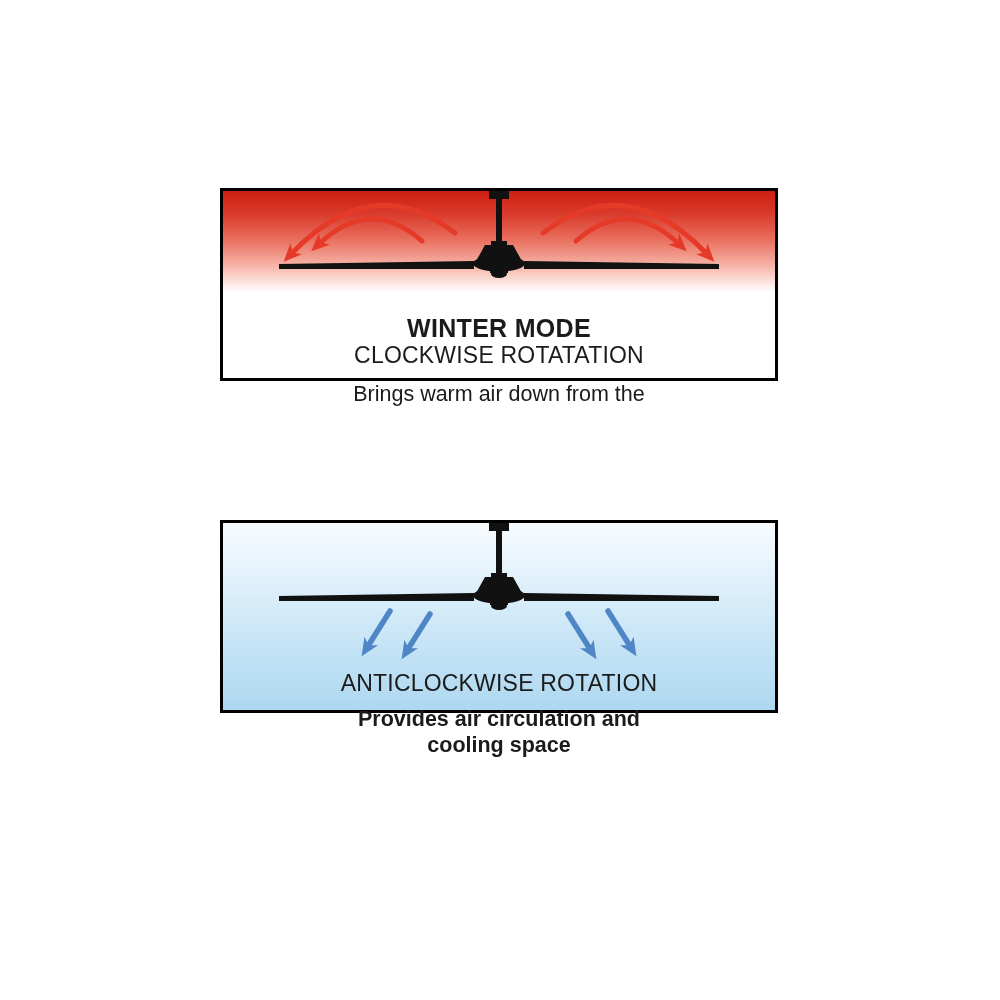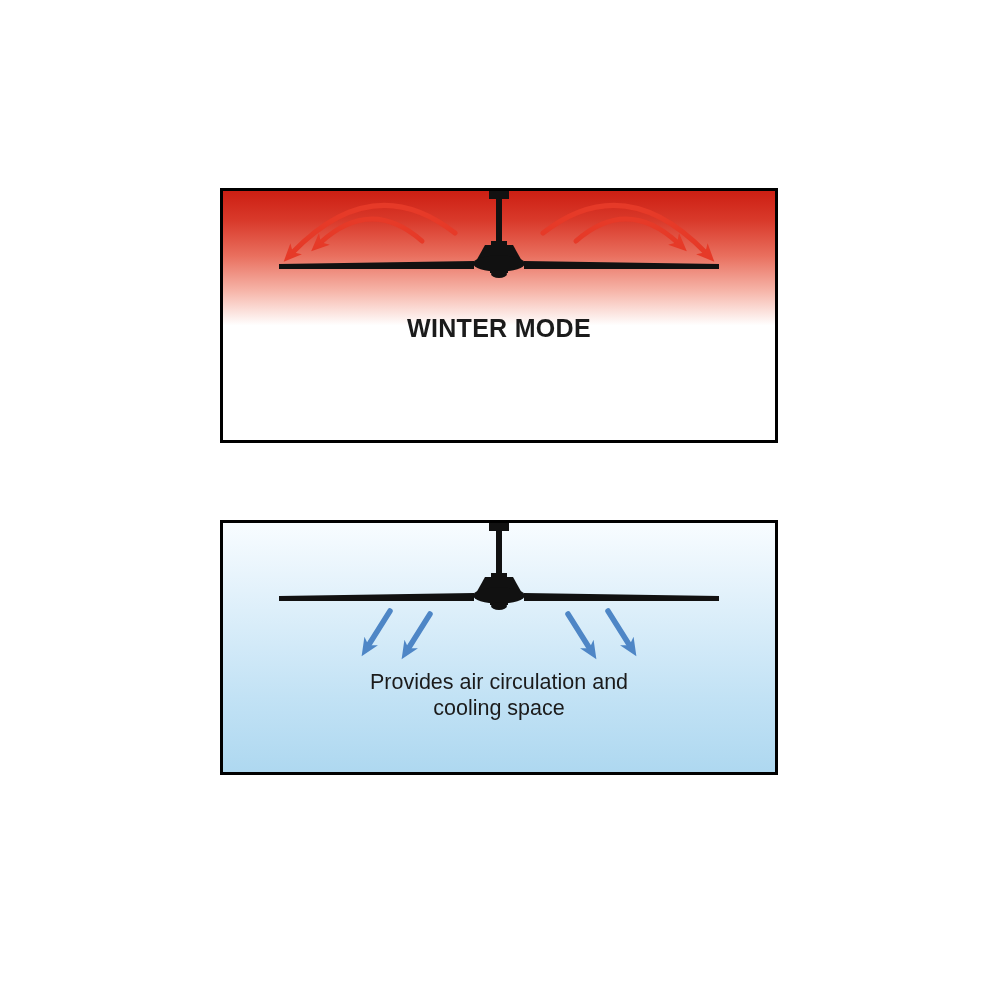--- a/index.html
+++ b/index.html
@@ -14,21 +14,21 @@
   .canvas {
     position: relative;
     width: 1000px;
     height: 1000px;
     background: #ffffff;
   }
   .panel {
     position: absolute;
     left: 220px;
     width: 558px;
-    height: 255px;
+    height: 193px;
     border: 3px solid #000000;
     box-sizing: border-box;
     text-align: center;
     color: #1b1b1b;
   }
   .panel.winter {
     top: 188px;
     background: linear-gradient(180deg, #cd1f13 0%, #d93a2b 12%, #e96f5e 26%, #f6b4a8 40%, #ffffff 54%, #ffffff 100%);
   }
   .panel.summer {
@@ -53,21 +53,21 @@
     font-weight: normal;
     line-height: 1.05;
     letter-spacing: 0.2px;
   }
   .panel .desc {
     margin: 14px 0 0 0;
     font-size: 21.5px;
     line-height: 1.22;
     font-weight: normal;
   }
-  .panel.summer .desc { margin-top: 0; }
+  .panel.summer .desc { margin-top: 11px; font-weight: bold; }
 </style>
 </head>
 <body>
 
 <div class="canvas">
 
   <section class="panel winter">
     <svg class="fan-svg" width="552" height="124" viewBox="0 0 552 124">
       <defs>
         <marker id="ah-red" markerUnits="userSpaceOnUse" markerWidth="20" markerHeight="20" refX="6" refY="9" orient="auto">
@@ -89,21 +89,22 @@
         <path d="M 262 54 L 290 54 L 300 72 L 252 72 Z"></path>
         <ellipse cx="276" cy="72.5" rx="26" ry="8"></ellipse>
         <rect x="267" y="76" width="18" height="6"></rect>
         <ellipse cx="276" cy="83" rx="8" ry="4"></ellipse>
         <polygon points="56,73 251,70 251,78 56,78"></polygon>
         <polygon points="301,70 496,73 496,78 301,78"></polygon>
       </g>
     </svg>
 
     <h2>WINTER MODE</h2>
-    <p class="desc"><br></p>
+    <h3>CLOCKWISE ROTATATION</h3>
+    <p class="desc"><span>Brings warm air down from the</span><br></p>
   </section>
 
   <section class="panel summer">
     <svg class="fan-svg" width="552" height="146" viewBox="0 0 552 146">
       <defs>
         <marker id="ah-blue" markerUnits="userSpaceOnUse" markerWidth="20" markerHeight="20" refX="6" refY="9" orient="auto">
           <path d="M0,1 L18,9 L0,17 L5,9 Z" fill="#4e86c6"></path>
         </marker>
       </defs>
 
@@ -120,16 +121,17 @@
       </g>
 
       <g fill="none" stroke="#4e86c6" stroke-width="5.5" stroke-linecap="round">
         <path d="M 167 88 L 145 123" marker-end="url(#ah-blue)" stroke="#4e86c6"></path>
         <path d="M 207 91 L 185 126" marker-end="url(#ah-blue)" stroke="#4e86c6"></path>
         <path d="M 345 91 L 367 126" marker-end="url(#ah-blue)" stroke="#4e86c6"></path>
         <path d="M 385 88 L 407 123" marker-end="url(#ah-blue)" stroke="#4e86c6"></path>
       </g>
     </svg>
 
+    <h3>ANTICLOCKWISE ROTATION</h3>
     <p class="desc"><span>Provides air circulation and</span><br><span>cooling space</span></p>
   </section>
 
 </div>
 
 </body></html>

